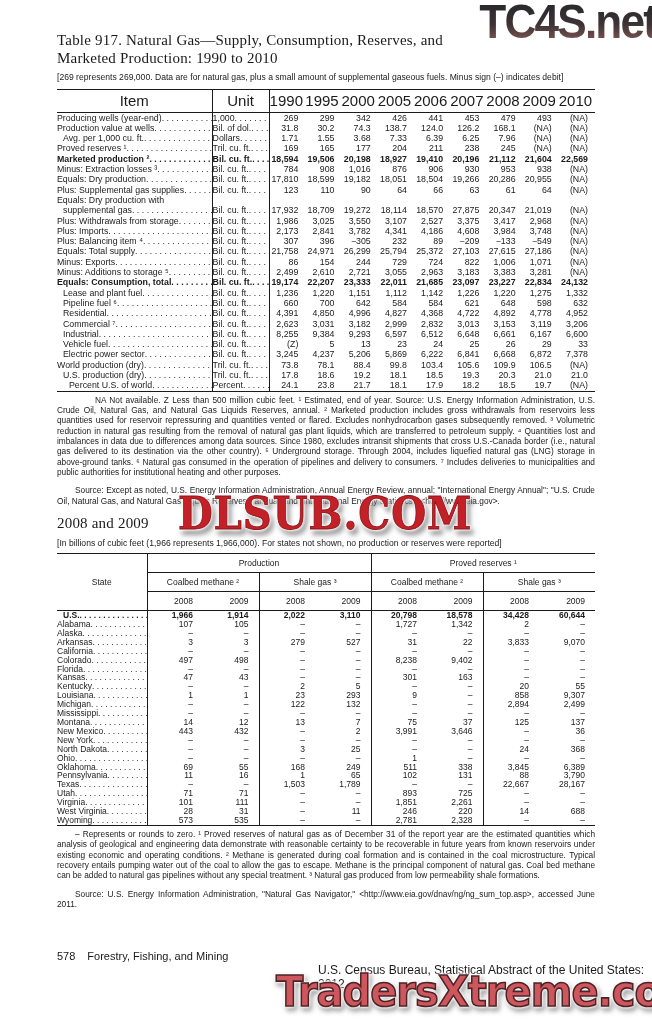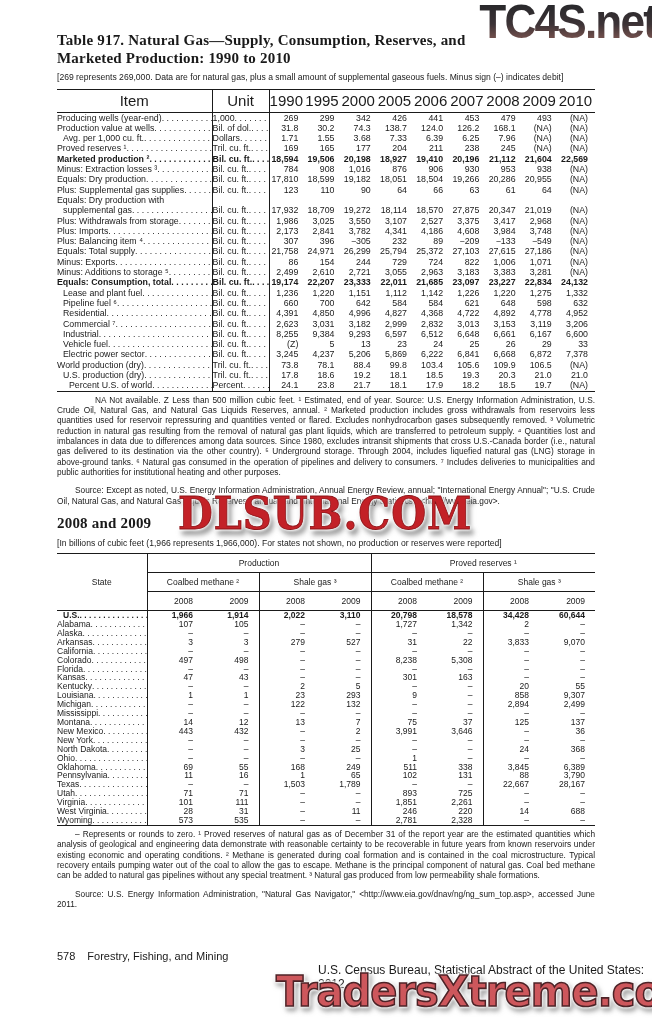--- a/index.html
+++ b/index.html
@@ -1,21 +1,21 @@
 <!DOCTYPE html>
 <html><head>
 <meta charset="utf-8">
 <style>
   html,body{margin:0;padding:0;background:#888;}
   .page{position:relative;width:652px;height:1024px;background:#fff;overflow:hidden;
         font-family:"Liberation Sans",sans-serif;color:#1a1a1a;}
   .content{position:absolute;left:57px;top:32px;width:538px;}
 
   
-  .ttl{font-family:"Liberation Serif",serif;font-weight:bold;font-size:15px;line-height:17.5px;letter-spacing:.2px;}
+  .ttl{font-family:"Liberation Serif",serif;font-weight:normal;font-size:15px;line-height:17.5px;letter-spacing:.2px;}
   .bracket{font-size:8.6px;line-height:10.6px;margin-top:5px;}
 
   
   table{border-collapse:collapse;width:538px;table-layout:fixed;}
   #t917{margin-top:6px;border-top:1.2px solid #1a1a1a;border-bottom:1.6px solid #1a1a1a;font-size:8.8px;}
   #t917 th{font-weight:normal;font-size:15px;border-bottom:1px solid #1a1a1a;padding:2px 0 3px;}
   #t917 td{line-height:10.3px;vertical-align:bottom;padding:0;}
   #t918{margin-top:5px;border-top:1.2px solid #1a1a1a;border-bottom:1.6px solid #1a1a1a;font-size:8.5px;}
   #t918 th{font-weight:normal;font-size:8.5px;padding:4px 0;}
   #t918 td{line-height:8.9px;vertical-align:bottom;padding:0;}
@@ -836,21 +836,21 @@
               <div class="lc">
                 <span class="t">Colorado</span>
                 <span class="d"></span>
               </div>
             </td>
             <td class="num">497</td>
             <td class="num vr">498</td>
             <td class="num">–</td>
             <td class="num vr">–</td>
             <td class="num">8,238</td>
-            <td class="num vr">5,308</td>
+            <td class="num vr">9,402</td>
             <td class="num">–</td>
             <td class="num">–</td>
           </tr>
           <tr>
             <td class="vr">
               <div class="lc">
                 <span class="t">Florida</span>
                 <span class="d"></span>
               </div>
             </td>

